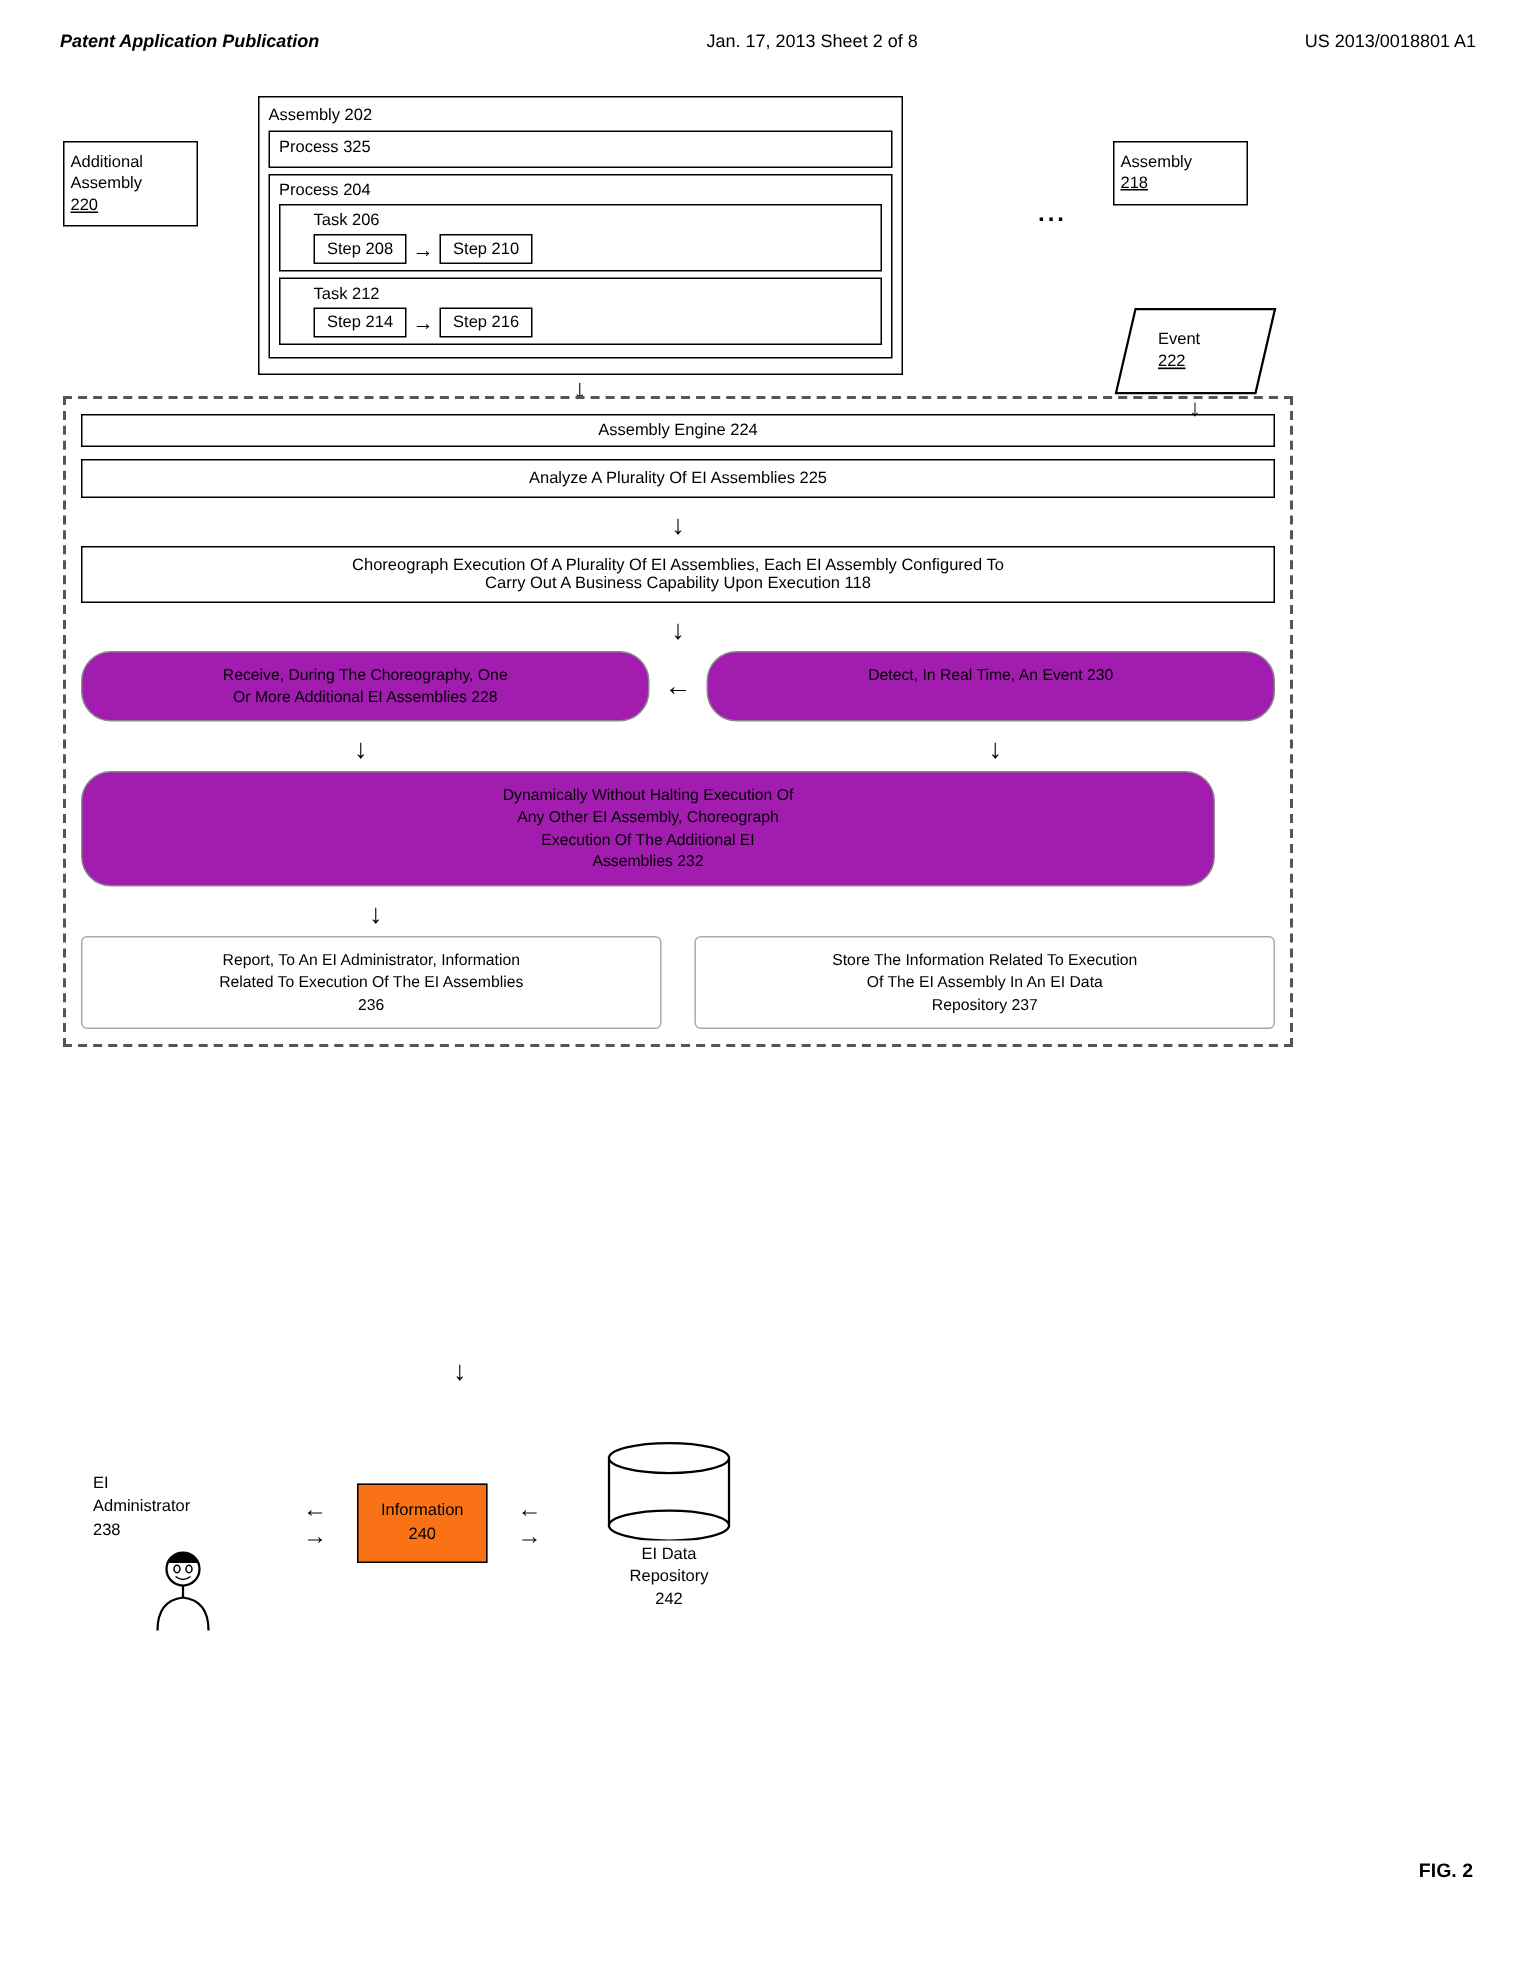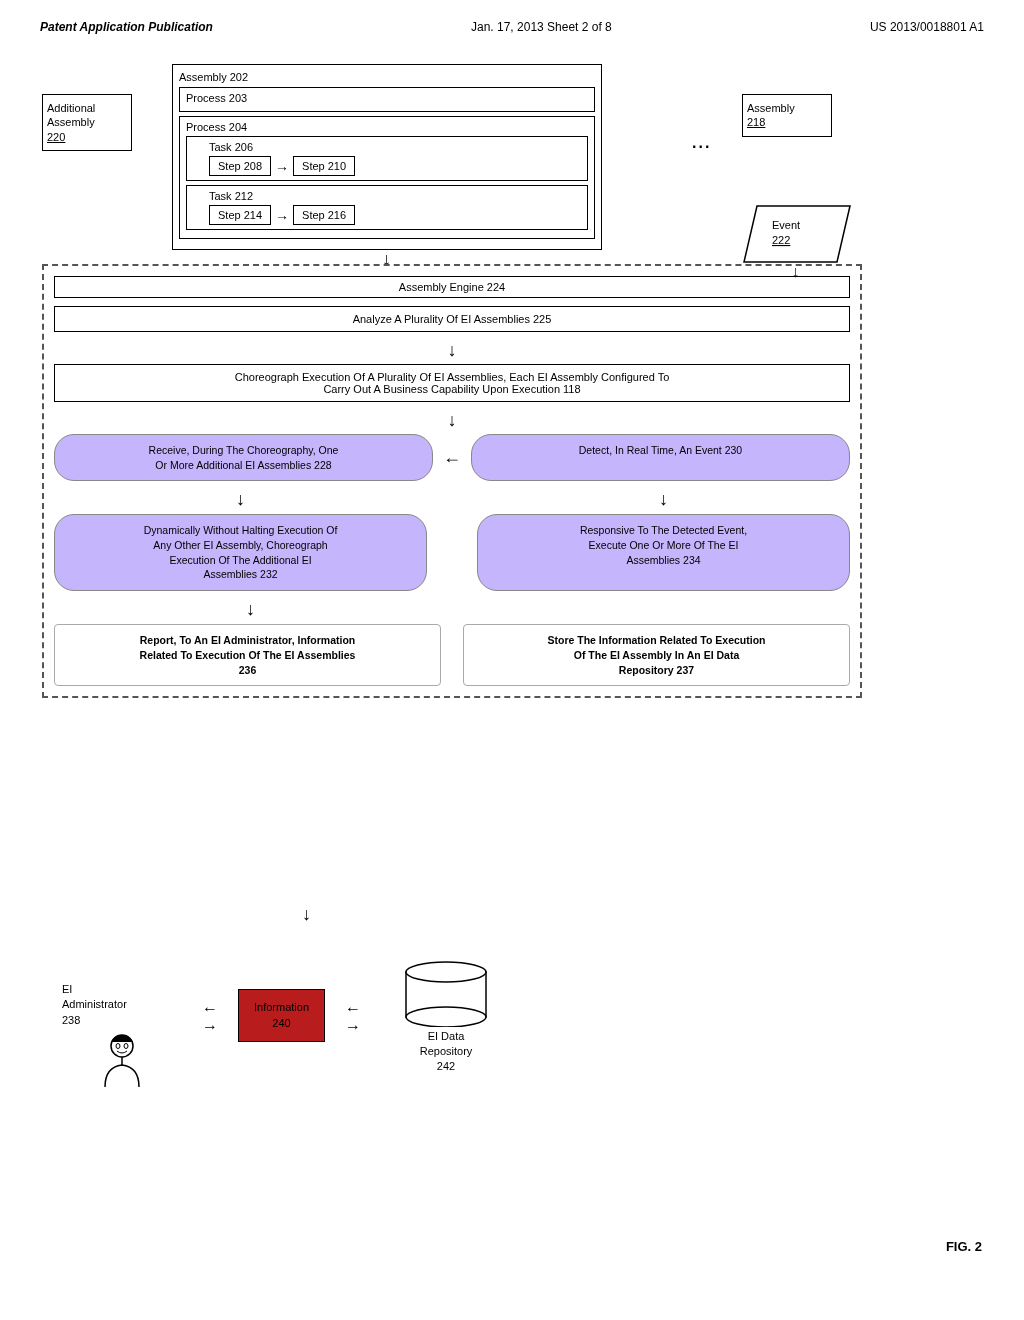--- a/index.html
+++ b/index.html
@@ -155,35 +155,34 @@
       background: #fff;
       line-height: 1.4;
     }
     .flow-box-rounded {
       border: 1.5px solid #888;
       border-radius: 20px;
       padding: 8px 10px;
       font-size: 10.5px;
       text-align: center;
       flex: 1;
-      background: #c4b5fd;
+      background: #a21caf;
       line-height: 1.4;
     }
     .flow-arrow-center {
       display: flex;
       justify-content: center;
       align-items: center;
       font-size: 18px;
       margin: 3px 0;
     }
     .bottom-row {
       display: flex;
       gap: 22px;
       margin-top: 4px;
-      font-weight: bold;
     }
 
     .underline { text-decoration: underline; }
   </style>
 </head>
 <body>
 
 <div class="page">
 
   <div class="header">
@@ -191,21 +190,21 @@
     <span class="header-center">Jan. 17, 2013   Sheet 2 of 8</span>
     <span class="header-right">US 2013/0018801 A1</span>
   </div>
 
   <div class="diagram-area" style="height:1200px; position:relative;">
 
     <div class="assembly-202">
       <div class="assembly-202-label">Assembly  202</div>
 
       <div class="process-box">
-        <div class="process-label">Process  203</div>
+        <div class="process-label">Process  325</div>
       </div>
 
       <div class="process-box">
         <div class="process-label">Process  204</div>
 
         <div class="task-box">
           <div class="task-label">Task  206</div>
           <div class="step-row">
             <div class="step-box">Step  208</div>
             <div class="arrow-right">→</div>
@@ -277,25 +276,20 @@
       </div>
 
       <div class="flow-row">
         <div class="flow-box-rounded">
           <span style="white-space:pre-line;">Dynamically Without Halting Execution Of
 Any Other EI Assembly, Choreograph
 Execution Of The Additional EI
 Assemblies  232</span>
         </div>
         <div style="width:30px;"></div>
-        <div class="flow-box-rounded">
-          <span style="white-space:pre-line;">Responsive To The Detected Event,
-Execute One Or More Of The EI
-Assemblies  234</span>
-        </div>
       </div>
 
       <div style="display:flex; gap:10px; margin:4px 0;">
         <div style="flex:1; text-align:center; font-size:18px;">↓</div>
         <div style="flex:1;"></div>
       </div>
 
       <div class="bottom-row">
         <div class="flow-box-half">
           <span style="white-space:pre-line;">Report, To An EI Administrator, Information
@@ -335,21 +329,21 @@
 
           <path d="M10,55 Q10,35 27,33 Q44,35 44,55" fill="white" stroke="black" stroke-width="1.5"></path>
         </svg>
       </div>
 
       <div style="display:flex; flex-direction:column; align-items:center;">
         <div style="font-size:16px;">←</div>
         <div style="font-size:16px;">→</div>
       </div>
 
-      <div style="border:1.5px solid #000; padding:10px 15px; font-size:11px; text-align:center; line-height:1.4; background:#b91c1c;">
+      <div style="border:1.5px solid #000; padding:10px 15px; font-size:11px; text-align:center; line-height:1.4; background:#f97316;">
         <span style="white-space:pre-line;">Information
 240</span>
       </div>
 
       <div style="display:flex; flex-direction:column; align-items:center;">
         <div style="font-size:16px;">←</div>
         <div style="font-size:16px;">→</div>
       </div>
 
       <div style="display:flex; flex-direction:column; align-items:center; width:130px;">

